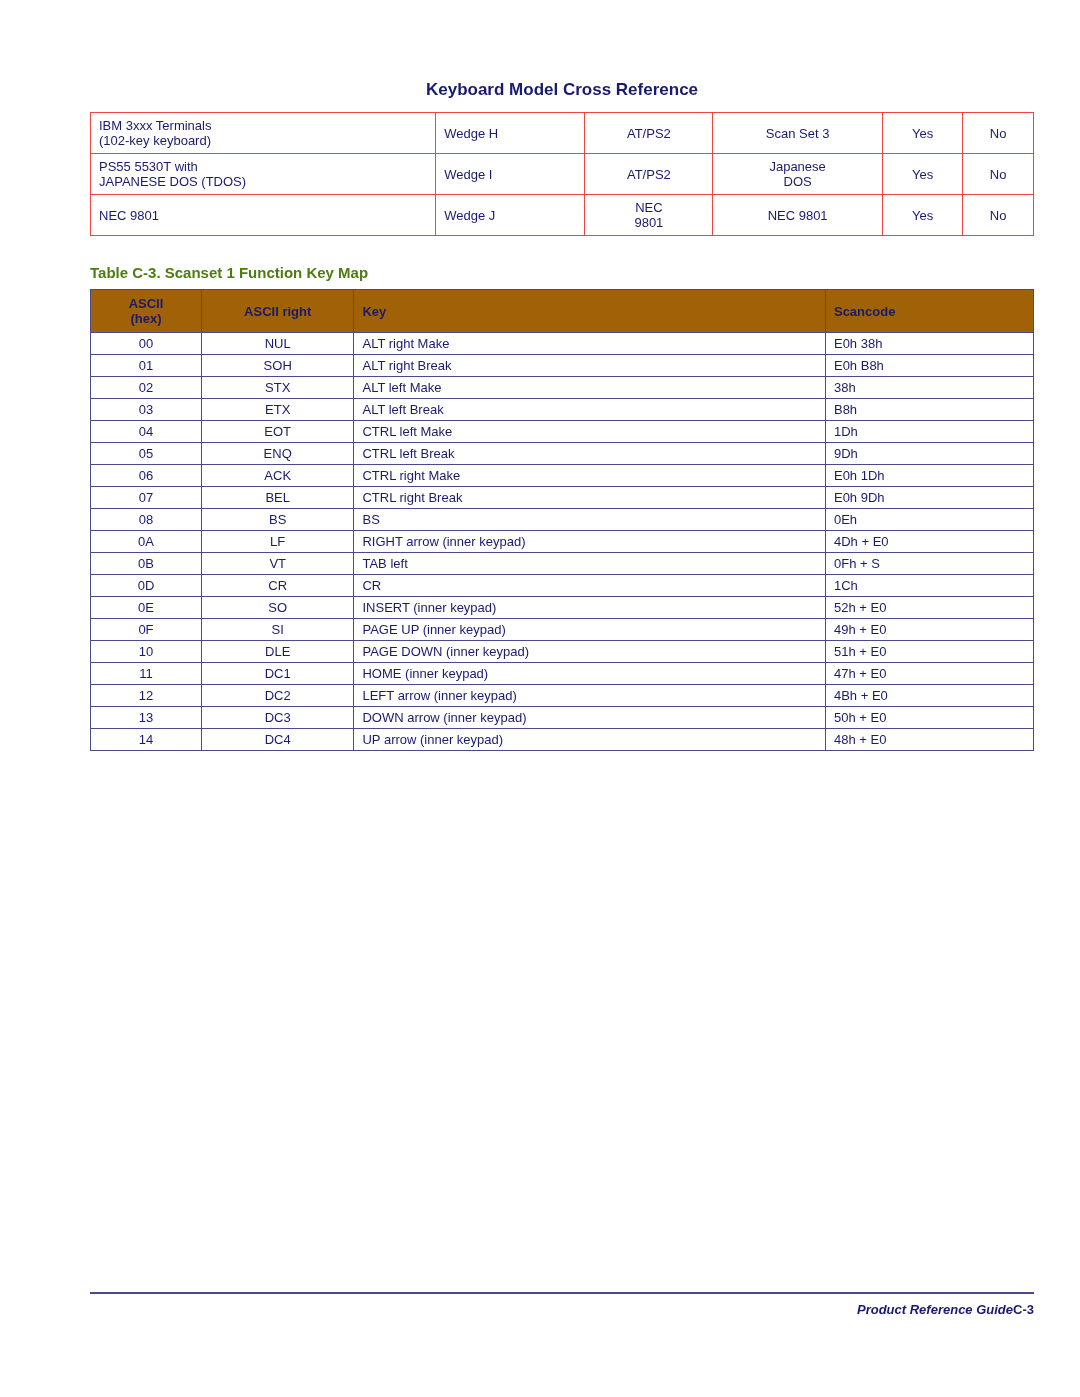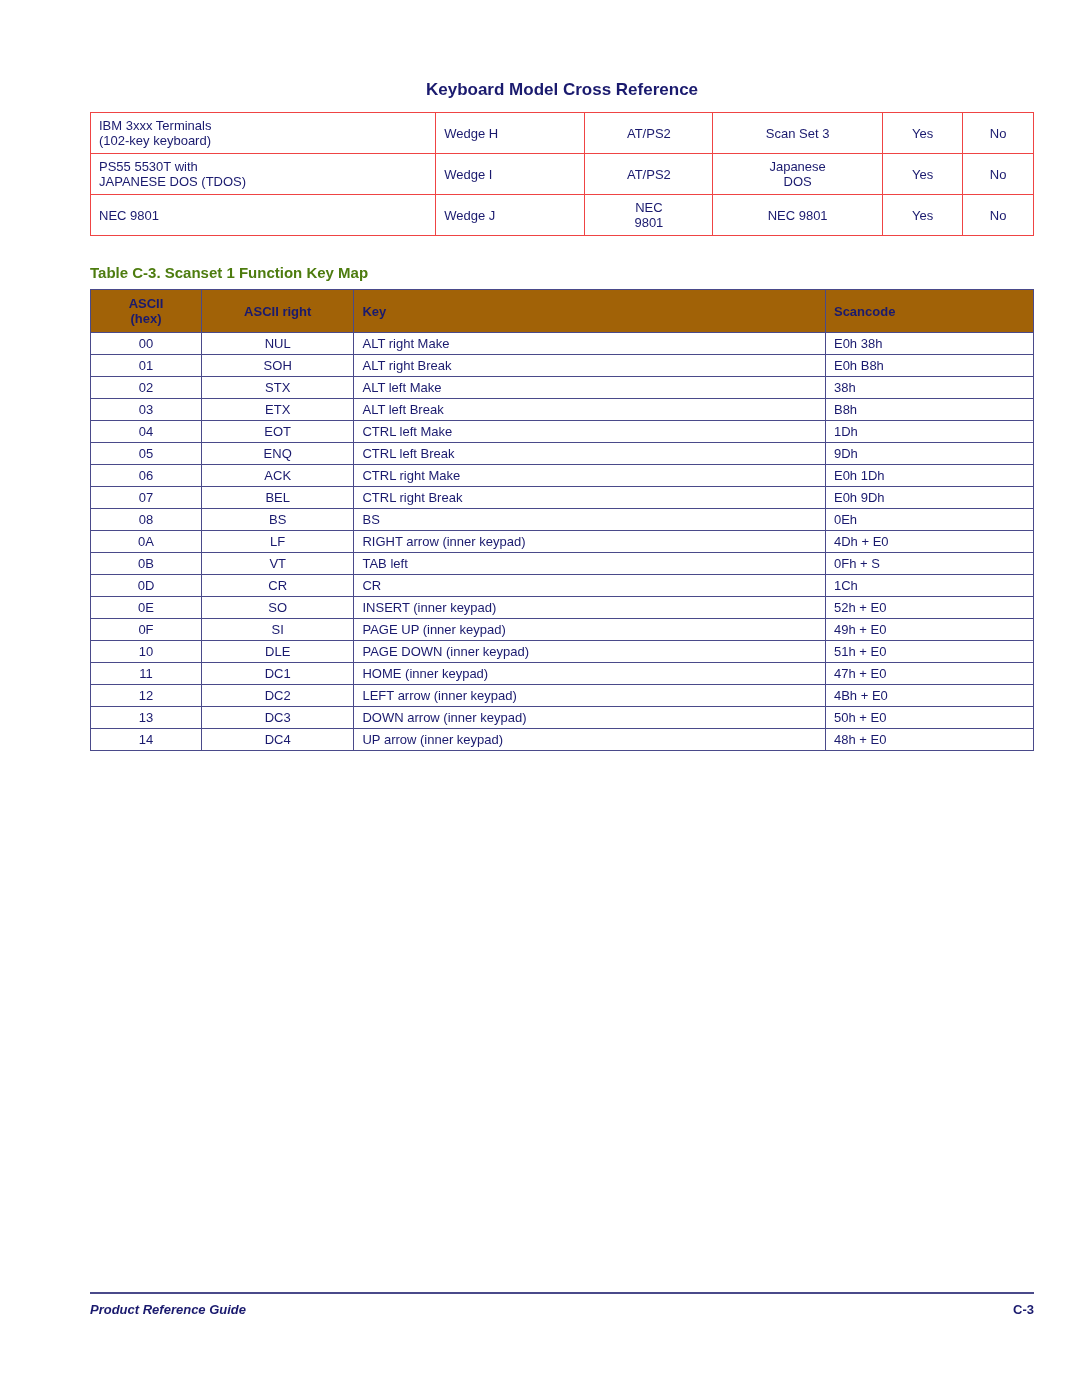--- a/index.html
+++ b/index.html
@@ -74,21 +74,21 @@
     .scanset-table tr:nth-child(odd) td {
       background: #fff;
     }
     .scanset-table tr:nth-child(even) td {
       background: #fff;
     }
     .footer {
       border-top: 2px solid #4a4a8a;
       padding-top: 8px;
       display: flex;
-      justify-content: space-between;
+      justify-content: flex-end;
       align-items: center;
       margin-top: 40px;
     }
     .footer-left {
       font-style: italic;
       font-weight: bold;
       color: #1a1a6e;
       font-size: 13px;
     }
     .footer-right {

